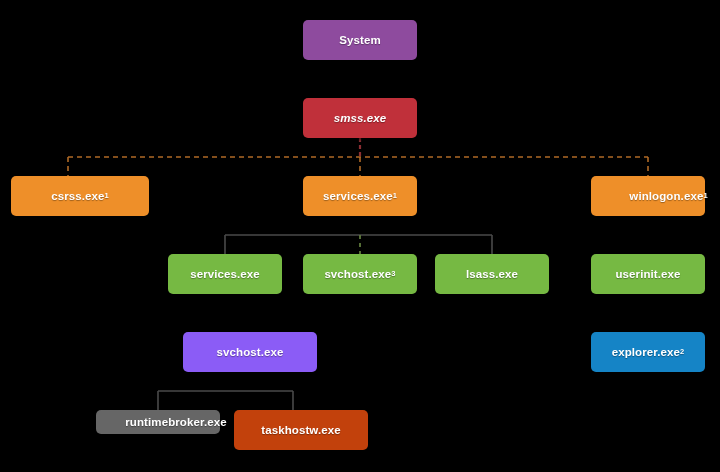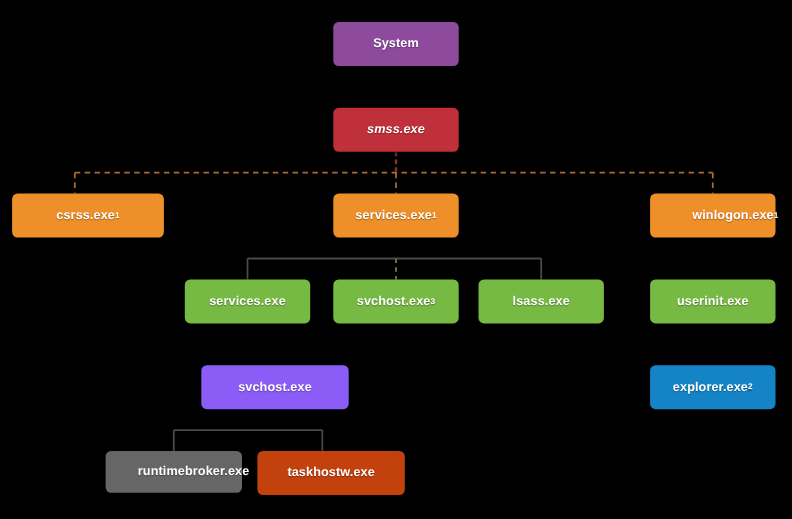--- a/index.html
+++ b/index.html
@@ -144,21 +144,21 @@
       <div class="node" style="left: 591px; top: 254px; width: 114px; height: 40px; background: rgb(118, 185, 67);">
         <span>userinit.exe</span>
       </div>
       <div class="node" style="left: 183px; top: 332px; width: 134px; height: 40px; background: #8b5cf6;">
         <span>svchost.exe</span>
       </div>
       <div class="node" style="left: 591px; top: 332px; width: 114px; height: 40px; background: rgb(21, 132, 198);">
         <span>explorer.exe</span>
         <span class="sup">2</span>
       </div>
-      <div class="node" style="left: 96px; top: 410px; width: 124px; height: 38px; background: rgb(102, 102, 102); padding-left: 36px;">
+      <div class="node" style="left: 96px; top: 410px; width: 124px; height: 24px; background: rgb(102, 102, 102); padding-left: 36px;">
         <span>runtimebroker.exe</span>
       </div>
       <div class="node" style="left: 234px; top: 410px; width: 134px; height: 40px; background: #c2410c;">
         <span>taskhostw.exe</span>
       </div>
     </div>
 
 </div>
 
 </body></html>

